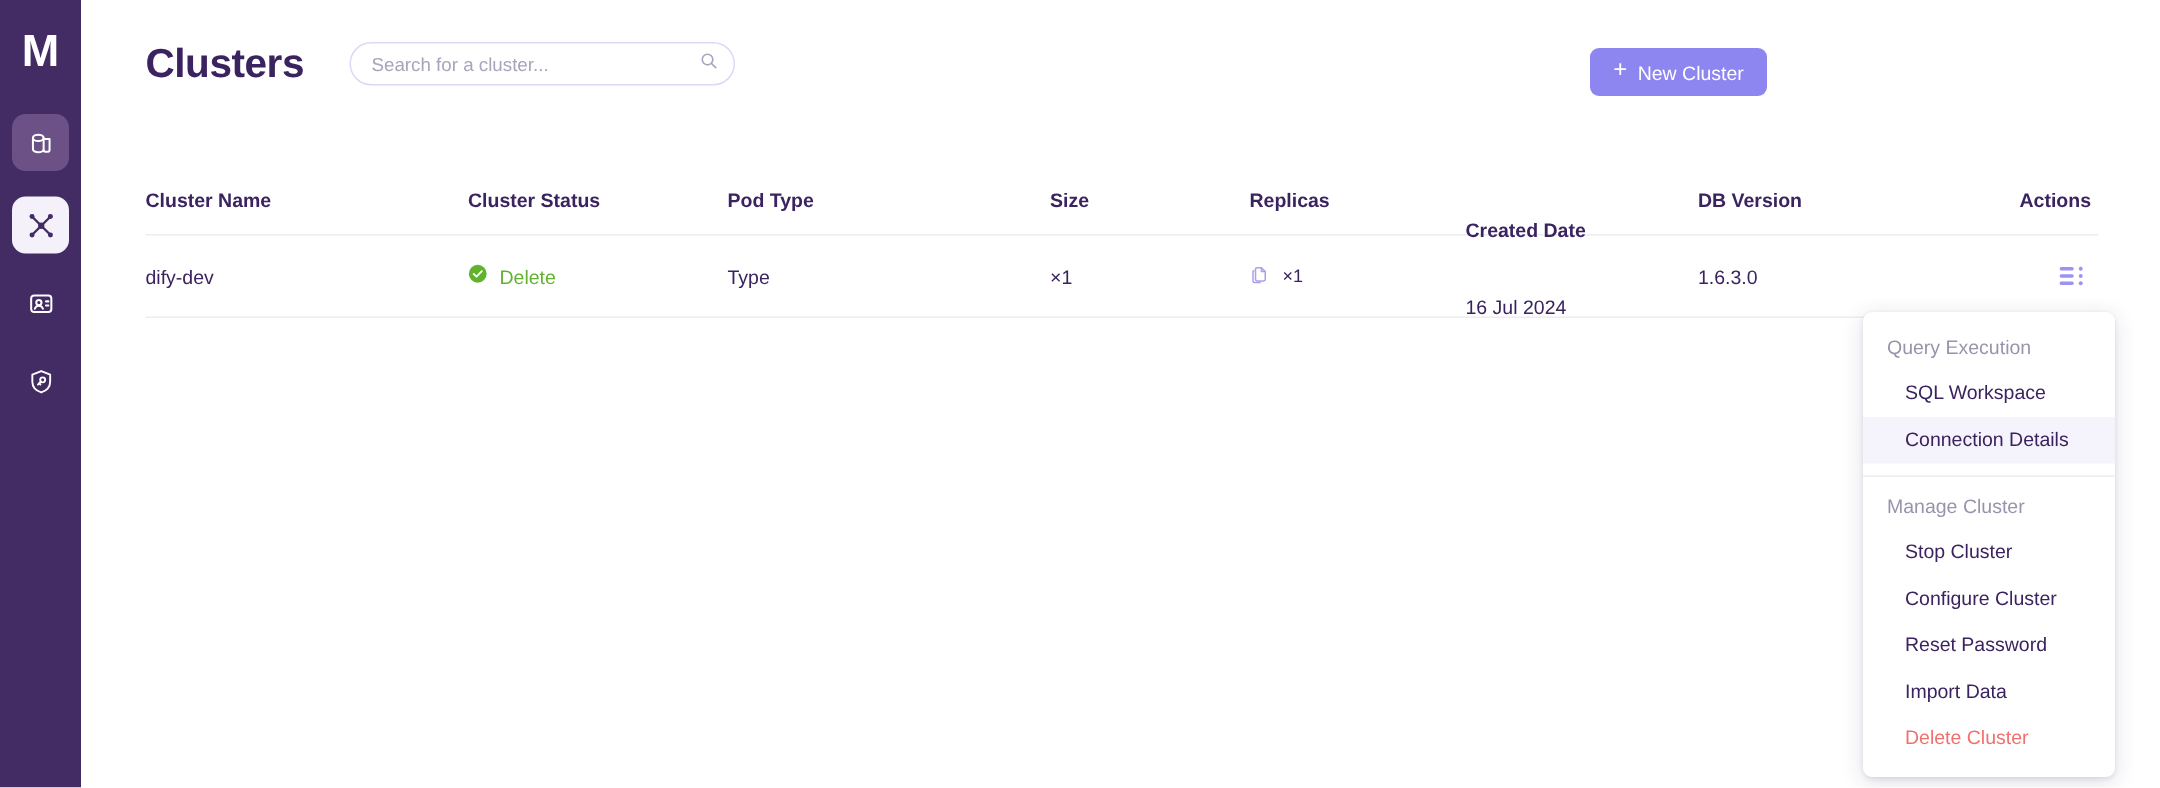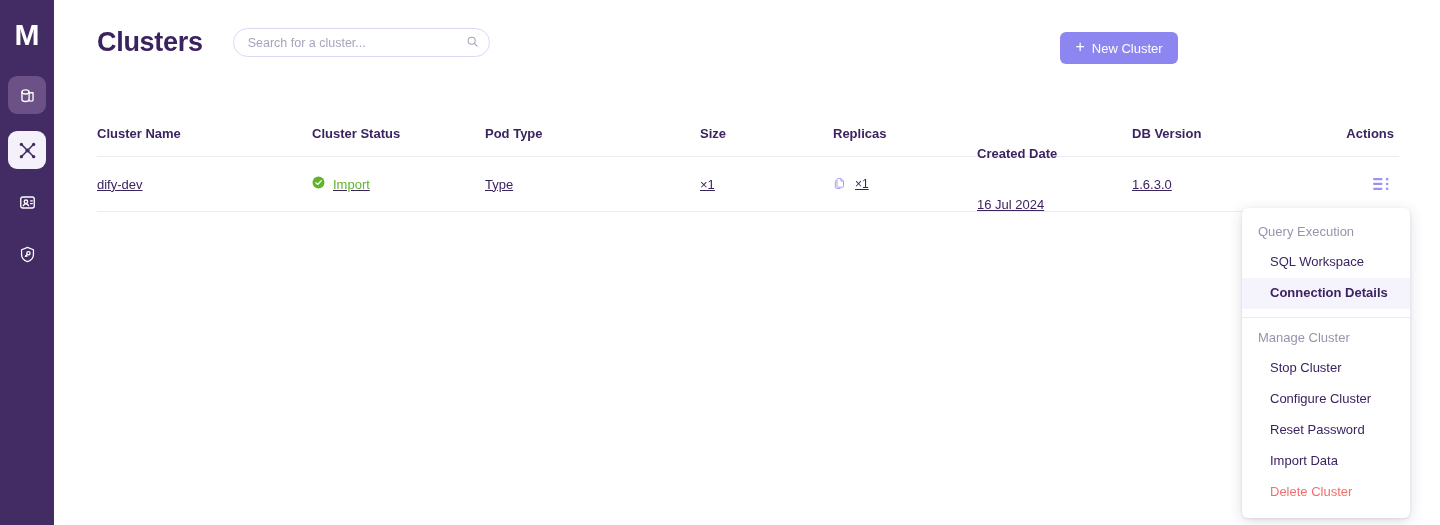--- a/index.html
+++ b/index.html
@@ -144,21 +144,20 @@
     border-bottom: 1px solid #ececf1;
   }
   .th {
     font-size: 13px;
     font-weight: bold;
     color: #3b2360;
   }
   .td {
     font-size: 13px;
     color: #3b2360;
-    text-decoration: underline;
   }
   .c-name    { width: 215px; }
   .c-status  { width: 173px; }
   .c-pod     { width: 215px; }
   .c-size    { width: 133px; }
   .c-repl    { width: 144px; }
   .c-date    { width: 155px; margin-top: 40px; }
   .c-ver     { width: 165px; }
   .c-actions { width: 102px; display: flex; justify-content: flex-end; padding-right: 5px; }
 
@@ -194,21 +193,21 @@
     padding: 9px 16px 9px 16px;
     line-height: 1;
   }
   .menu-item {
     font-size: 13px;
     color: #3b2360;
     padding: 8px 16px 8px 28px;
     line-height: 1.15;
     cursor: pointer;
   }
-  .menu-item.highlighted { background: #f5f3fc; font-weight: bold; }
+  .menu-item.highlighted { background: #f5f3fc; }
   .menu-item.danger { color: #f0706e; }
   .menu-divider {
     height: 1px;
     background: #ececf1;
     margin: 8px 0 4px 0;
   }
 </style>
 </head>
 <body>
 
@@ -301,21 +300,21 @@
       <div class="td c-name">dify-dev</div>
 
       <div class="td c-status">
         <span class="status-cell">
           <span>
             <svg width="13" height="13" viewBox="0 0 24 24">
               <circle cx="12" cy="12" r="11" fill="#62b22e"></circle>
               <path d="M7 12.3 L10.5 15.6 L17 8.8" fill="none" stroke="#ffffff" stroke-width="2.3" stroke-linecap="round" stroke-linejoin="round"></path>
             </svg>
           </span>
-          <span class="status-text">Import</span>
+          <span class="status-text">Delete</span>
         </span>
       </div>
 
       <div class="td c-pod">Type</div>
       <div class="td c-size">×1</div>
 
       <div class="td c-repl">
         <span class="repl-cell">
           <span>
             <svg width="14" height="14" viewBox="0 0 24 24" fill="none" stroke="#a9a0ec" stroke-width="1.7" stroke-linejoin="round">

